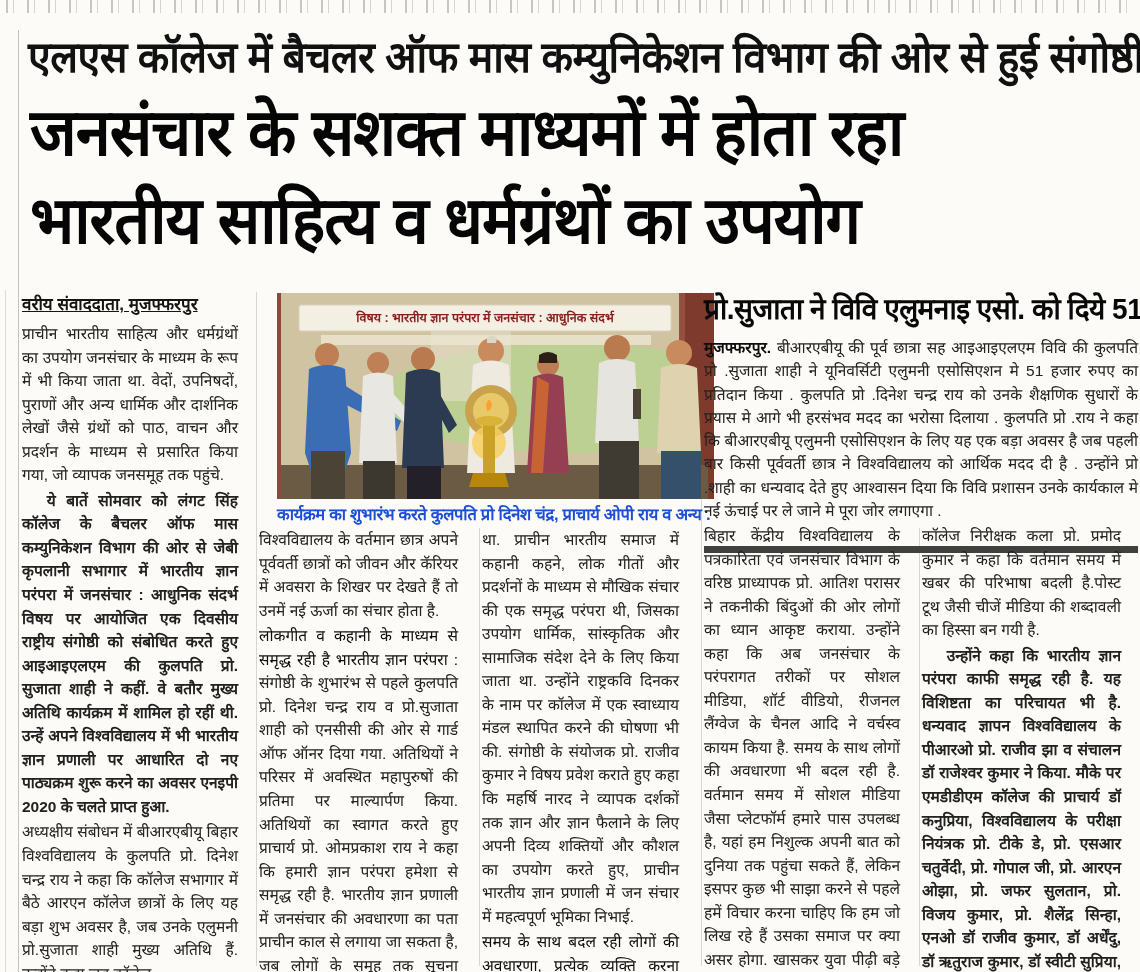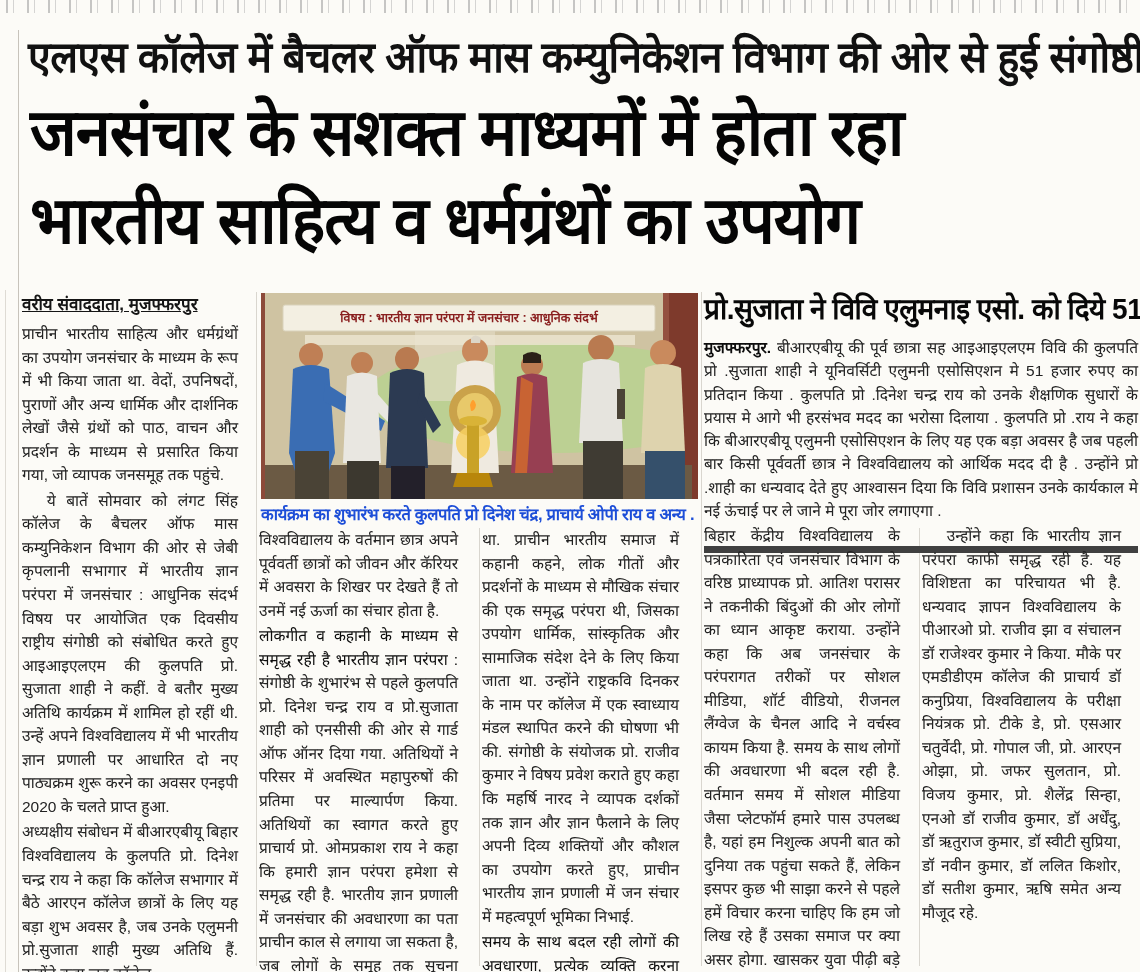--- a/index.html
+++ b/index.html
@@ -31,35 +31,35 @@
   }
 
   .byline{
     position:absolute;top:292px;left:22px;width:233px;
     text-align:left;font-size:17px;font-weight:700;
     text-decoration:underline;color:#151515;
   }
 
   .col{position:absolute;font-size:15.5px;line-height:1.52;text-align:justify;color:#222;}
   .col p{margin:0 17px 2px 0;}
-  .col p.indent{text-indent:1.6em;}
+  .col p.indent{text-indent:1.6em;font-weight:bold;}
   .col .subhead{font-weight:400;color:#0d0d0d;}
   .col1{top:322px;left:22px;width:233px;}
   .col2{top:528px;left:259px;width:216px;}
   .col3{top:528px;left:482px;width:214px;}
   .col4{top:524px;left:704px;width:213px;}
   .col5{top:524px;left:922px;width:216px;}
 
   .vsep{position:absolute;width:1px;background:#d9d6cf;}
   .vsep.a{left:256px;top:292px;bottom:6px;}
   .vsep.b{left:479px;top:528px;bottom:6px;}
   .vsep.c{left:701px;top:292px;bottom:6px;}
   .vsep.d{left:919px;top:528px;bottom:6px;}
 
-  .photo-block{position:absolute;top:293px;left:261px;width:462px;}
+  .photo-block{position:absolute;top:293px;left:277px;width:462px;}
   .photo-frame{
     width:437px;height:206px;overflow:hidden;position:relative;
     border-left:4px solid #8c4a3a;border-right:6px solid #7e3a2c;
     box-sizing:border-box;background:#cfc3a2;
   }
   .photo-caption{
     margin-top:3px;font-size:16.5px;font-weight:700;color:#1d4ed8;
     white-space:nowrap;letter-spacing:-.3px;
   }
 
@@ -189,14 +189,15 @@
 <div class="col col3">
   <p>था. प्राचीन भारतीय समाज में कहानी कहने, लोक गीतों और प्रदर्शनों के माध्यम से मौखिक संचार की एक समृद्ध परंपरा थी, जिसका उपयोग धार्मिक, सांस्कृतिक और सामाजिक संदेश देने के लिए किया जाता था. उन्होंने राष्ट्रकवि दिनकर के नाम पर कॉलेज में एक स्वाध्याय मंडल स्थापित करने की घोषणा भी की. संगोष्ठी के संयोजक प्रो. राजीव कुमार ने विषय प्रवेश कराते हुए कहा कि महर्षि नारद ने व्यापक दर्शकों तक ज्ञान और ज्ञान फैलाने के लिए अपनी दिव्य शक्तियों और कौशल का उपयोग करते हुए, प्राचीन भारतीय ज्ञान प्रणाली में जन संचार में महत्वपूर्ण भूमिका निभाई.</p>
   <p><span class="subhead">समय के साथ बदल रही लोगों की अवधारणा, प्रत्येक व्यक्ति करना चाह रहा कंट्रीब्यूट :</span><span> संगोष्ठी में पहुंचे दक्षिण</span></p>
 </div>
 
 <div class="col col4">
   <p>बिहार केंद्रीय विश्वविद्यालय के पत्रकारिता एवं जनसंचार विभाग के वरिष्ठ प्राध्यापक प्रो. आतिश परासर ने तकनीकी बिंदुओं की ओर लोगों का ध्यान आकृष्ट कराया. उन्होंने कहा कि अब जनसंचार के परंपरागत तरीकों पर सोशल मीडिया, शॉर्ट वीडियो, रीजनल लैंग्वेज के चैनल आदि ने वर्चस्व कायम किया है. समय के साथ लोगों की अवधारणा भी बदल रही है. वर्तमान समय में सोशल मीडिया जैसा प्लेटफॉर्म हमारे पास उपलब्ध है, यहां हम निशुल्क अपनी बात को दुनिया तक पहुंचा सकते हैं, लेकिन इसपर कुछ भी साझा करने से पहले हमें विचार करना चाहिए कि हम जो लिख रहे हैं उसका समाज पर क्या असर होगा. खासकर युवा पीढ़ी बड़े लेख की जगह शॉर्ट वीडियो को पसंद कर रही है. एलएस कॉलेज के हिंदी विभागाध्यक्ष सह विश्वविद्यालय के</p>
 </div>
 
 <div class="col col5">
+  <p>कॉलेज निरीक्षक कला प्रो. प्रमोद कुमार ने कहा कि वर्तमान समय में खबर की परिभाषा बदली है.पोस्ट टूथ जैसी चीजें मीडिया की शब्दावली का हिस्सा बन गयी है.</p>
   <p class="indent">उन्होंने कहा कि भारतीय ज्ञान परंपरा काफी समृद्ध रही है. यह विशिष्टता का परिचायत भी है. धन्यवाद ज्ञापन विश्वविद्यालय के पीआरओ प्रो. राजीव झा व संचालन डॉ राजेश्वर कुमार ने किया. मौके पर एमडीडीएम कॉलेज की प्राचार्य डॉ कनुप्रिया, विश्वविद्यालय के परीक्षा नियंत्रक प्रो. टीके डे, प्रो. एसआर चतुर्वेदी, प्रो. गोपाल जी, प्रो. आरएन ओझा, प्रो. जफर सुलतान, प्रो. विजय कुमार, प्रो. शैलेंद्र सिन्हा, एनओ डॉ राजीव कुमार, डॉ अर्धेंदु, डॉ ऋतुराज कुमार, डॉ स्वीटी सुप्रिया, डॉ नवीन कुमार, डॉ ललित किशोर, डॉ सतीश कुमार, ऋषि समेत अन्य मौजूद रहे.</p>
 </div>
 
 </body></html>

